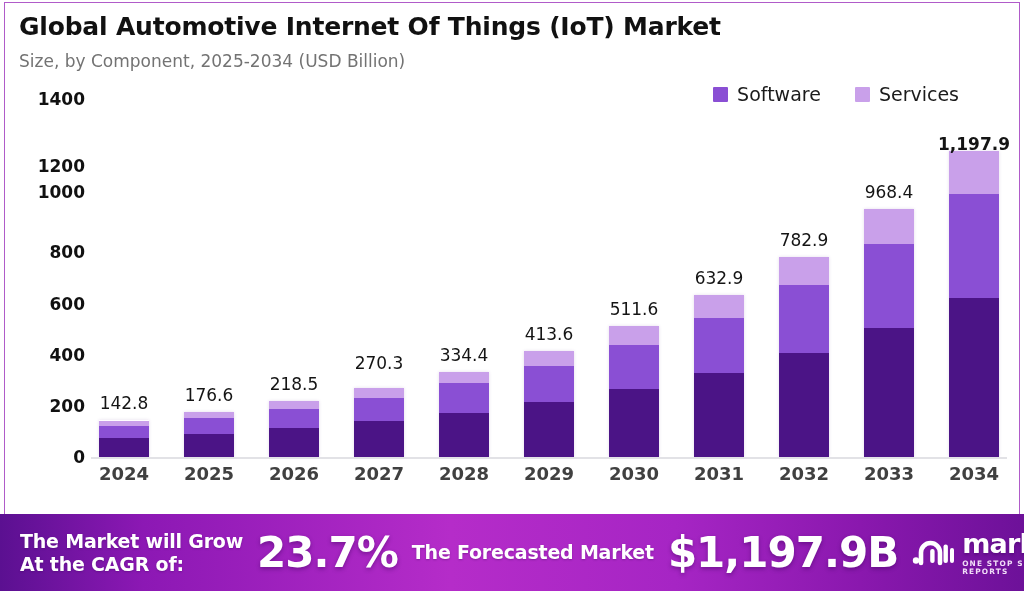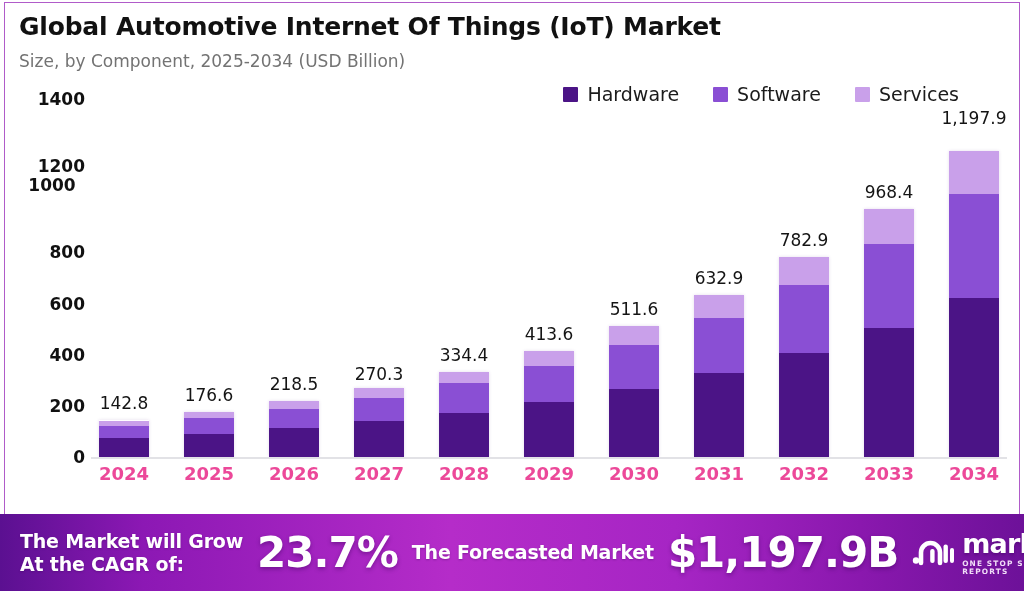--- a/index.html
+++ b/index.html
@@ -131,21 +131,21 @@
     top:364px;
     display:flex;
     justify-content:space-between;
     padding:0 6px;
   }
   .x-tick {
     width:54px;
     text-align:center;
     font-size:18px;
     font-weight:bold;
-    color:#ec4899;
+    color:#404040;
   }
   
   .footer {
     position:relative;
     flex:1 1 auto;
     height:79px;
     background:linear-gradient(90deg,#5b1091 0%,#8c18b4 14%,#b52cc9 44%,#a625c4 66%,#8a18ae 84%,#6d1199 100%);
     display:flex;
     align-items:center;
     padding:0 14px 0 20px;
@@ -195,42 +195,38 @@
 <body>
 
 <div class="infographic">
 
   <div class="card">
 
     <div class="title">Global Automotive Internet Of Things (IoT) Market</div>
     <div class="subtitle">Size, by Component, 2025-2034 (USD Billion)</div>
 
     <div class="legend" id="legend">
-        <div class="legend-item">
-          <span class="legend-swatch" style="background: rgb(75, 20, 134);"></span>
-          <span class="legend-label">Hardware</span>
-        </div>
         <div class="legend-item">
           <span class="legend-swatch" style="background: rgb(138, 79, 212);"></span>
           <span class="legend-label">Software</span>
         </div>
         <div class="legend-item">
           <span class="legend-swatch" style="background: rgb(201, 160, 234);"></span>
           <span class="legend-label">Services</span>
         </div>
       </div>
 
     <div class="plot-wrap">
       <div class="y-axis" id="y-axis">
           <div class="y-tick" style="top: 358px;">0</div>
           <div class="y-tick" style="top: 306.857px;">200</div>
           <div class="y-tick" style="top: 255.714px;">400</div>
           <div class="y-tick" style="top: 204.571px;">600</div>
           <div class="y-tick" style="top: 153.429px;">800</div>
-          <div class="y-tick" style="top: 86px; text-align: center;">1000</div>
+          <div class="y-tick" style="top: 93px;">1000</div>
           <div class="y-tick" style="top: 67px;">1200</div>
           <div class="y-tick" style="top: 0px;">1400</div>
         </div>
       <div class="plot">
         <div class="bars" id="bars">
             <div class="bar-group">
               <div class="bar-value" style="bottom: 43.516px;">142.8</div>
               <div class="bar-stack" style="height: 36.516px;">
                 <span class="seg" style="height: 5.08871px; background: rgb(201, 160, 234);"></span>
                 <span class="seg" style="height: 12.4277px; background: rgb(138, 79, 212);"></span>
@@ -247,21 +243,21 @@
             </div>
             <div class="bar-group">
               <div class="bar-value" style="bottom: 62.8736px;">218.5</div>
               <div class="bar-stack" style="height: 55.8736px;">
                 <span class="seg" style="height: 7.82486px; background: rgb(201, 160, 234);"></span>
                 <span class="seg" style="height: 18.9996px; background: rgb(138, 79, 212);"></span>
                 <span class="seg" style="height: 29.0491px; background: rgb(75, 20, 134);"></span>
               </div>
             </div>
             <div class="bar-group">
-              <div class="bar-value" style="bottom: 73px;">270.3</div>
+              <div class="bar-value" style="bottom: 84px;">270.3</div>
               <div class="bar-stack" style="height: 69.1196px;">
                 <span class="seg" style="height: 9.666px; background: rgb(201, 160, 234);"></span>
                 <span class="seg" style="height: 23.5001px; background: rgb(138, 79, 212);"></span>
                 <span class="seg" style="height: 35.9534px; background: rgb(75, 20, 134);"></span>
               </div>
             </div>
             <div class="bar-group">
               <div class="bar-value" style="bottom: 92.5109px;">334.4</div>
               <div class="bar-stack" style="height: 85.5109px;">
                 <span class="seg" style="height: 11.9674px; background: rgb(201, 160, 234);"></span>
@@ -303,21 +299,21 @@
             </div>
             <div class="bar-group">
               <div class="bar-value" style="bottom: 254.634px;">968.4</div>
               <div class="bar-stack" style="height: 247.634px;">
                 <span class="seg" style="height: 34.6493px; background: rgb(201, 160, 234);"></span>
                 <span class="seg" style="height: 84.2067px; background: rgb(138, 79, 212);"></span>
                 <span class="seg" style="height: 128.778px; background: rgb(75, 20, 134);"></span>
               </div>
             </div>
             <div class="bar-group">
-              <div class="bar-value" style="bottom: 329px;">1,197.9</div>
+              <div class="bar-value" style="bottom: 303px; font-weight: bold;">1,197.9</div>
               <div class="bar-stack" style="height: 306.32px;">
                 <span class="seg" style="height: 42.8833px; background: rgb(201, 160, 234);"></span>
                 <span class="seg" style="height: 104.152px; background: rgb(138, 79, 212);"></span>
                 <span class="seg" style="height: 159.284px; background: rgb(75, 20, 134);"></span>
               </div>
             </div>
           </div>
         <div class="baseline"></div>
       </div>
       <div class="x-axis" id="x-axis">

